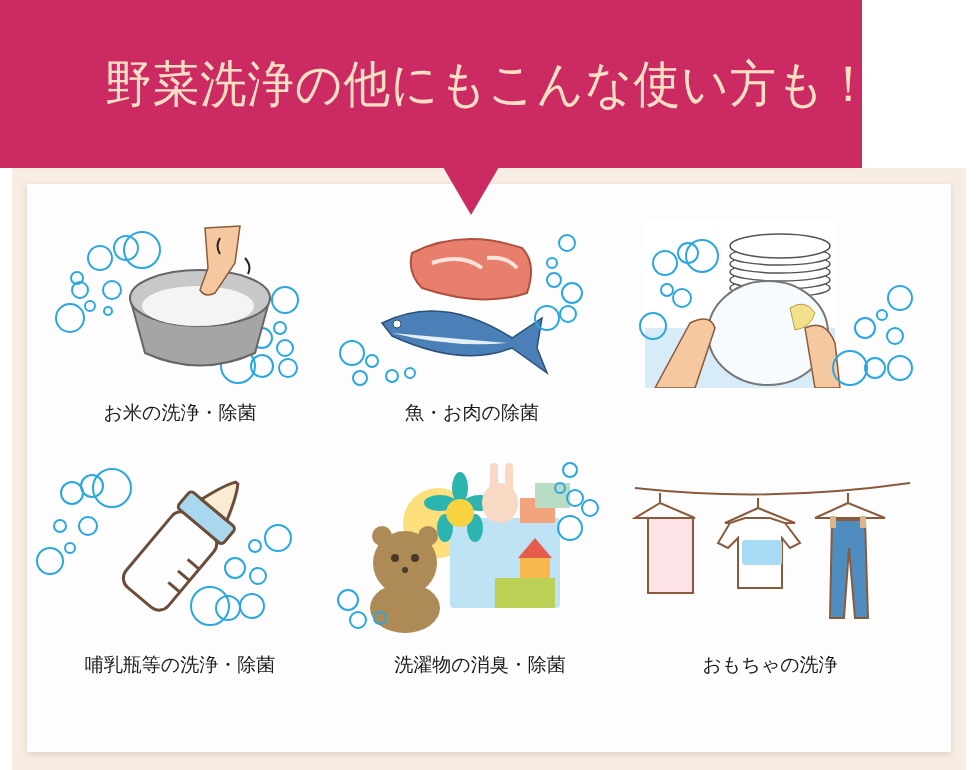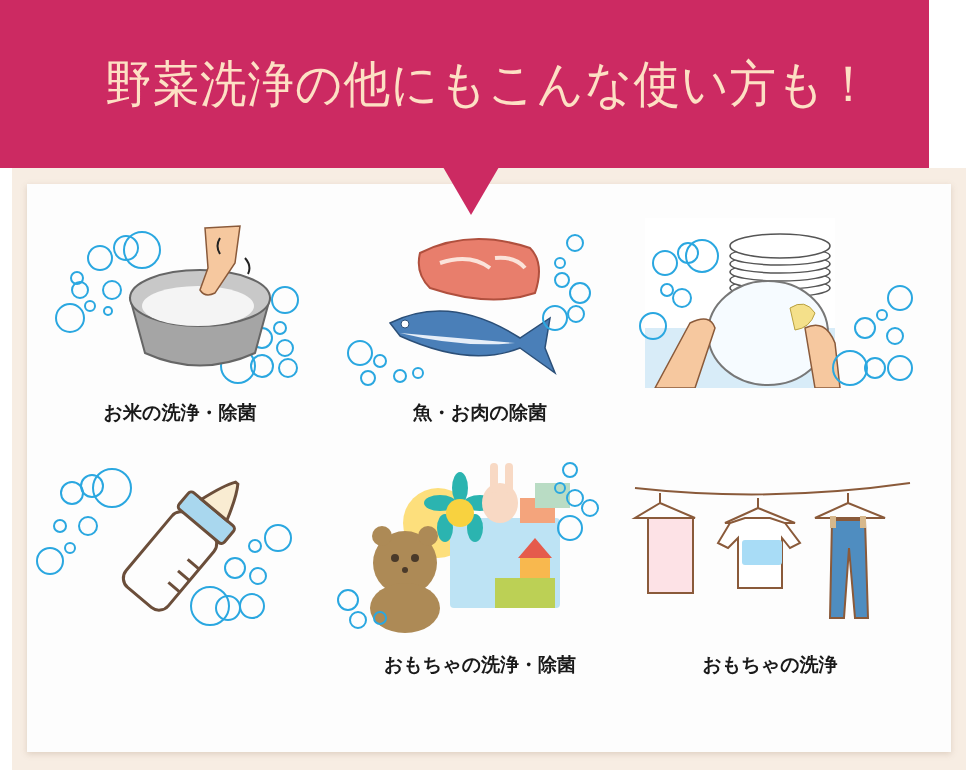--- a/index.html
+++ b/index.html
@@ -1,29 +1,29 @@
 <!DOCTYPE html>
 <html><head>
 <meta charset="utf-8">
 <style>
   html,body{margin:0;padding:0;}
   body{width:978px;height:770px;background:#ffffff;position:relative;overflow:hidden;
        font-family:"DejaVu Serif","Liberation Serif",serif;}
-  .banner{position:absolute;left:0;top:0;width:929px;height:168px;background:#cc2a62;}
+  .banner{position:absolute;left:0;top:0;width:862px;height:168px;background:#cc2a62;}
   .banner-title{position:absolute;left:0;top:52px;width:978px;text-align:center;
        color:#fde0c4;font-size:50px;letter-spacing:1px;line-height:64px;
        font-family:"DejaVu Serif","Liberation Serif",serif;transform:scaleX(0.93);}
   .frame{position:absolute;left:12px;top:168px;width:954px;height:602px;background:#f7ede3;}
   .card{position:absolute;left:27px;top:184px;width:924px;height:568px;background:#fdfdfd;
         box-shadow:0 2px 6px rgba(150,120,90,0.25);}
   .pointer{position:absolute;left:443px;top:167px;width:0;height:0;
         border-left:28px solid transparent;border-right:28px solid transparent;border-top:48px solid #cc2a62;}
   .item{position:absolute;width:300px;height:240px;}
   .illus{position:absolute;left:0;top:0;width:300px;height:190px;}
-  .caption{position:absolute;left:0;width:300px;text-align:center;font-size:19px;color:#1a1a1a;font-weight:bold;
+  .caption{position:absolute;left:0;width:300px;text-align:center;font-size:19px;color:#1a1a1a;font-weight:normal;
         font-family:"DejaVu Serif","Liberation Serif",serif;}
   svg{display:block;}
 </style>
 </head>
 <body>
 
 <div class="banner">
   <div class="banner-title">野菜洗浄の他にもこんな使い方も！</div>
 </div>
 
@@ -55,21 +55,21 @@
       <path d="M100 80 Q170 40 240 80 L225 135 Q170 160 115 135 Z" fill="#a5a5a5" stroke="#666" stroke-width="2"></path>
       <ellipse cx="170" cy="80" rx="70" ry="28" fill="#c8c8c8" stroke="#666" stroke-width="2"></ellipse>
       <ellipse cx="168" cy="88" rx="56" ry="20" fill="#f4f4f4"></ellipse>
       <path d="M175 10 L210 8 L205 45 L185 75 Q175 80 170 72 L178 50 Z" fill="#f6c89f" stroke="#8a5a3a" stroke-width="1.5"></path>
       <path d="M190 20 Q185 28 190 36 M215 40 Q222 48 218 56" stroke="#222" stroke-width="2" fill="none"></path>
     </svg>
   </div>
   <div class="caption" style="top:182px;">お米の洗浄・除菌</div>
 </div>
 
-<div class="item" style="left:330px;top:218px;">
+<div class="item" style="left:322px;top:218px;">
   <div class="illus">
     <svg width="300" height="170" viewBox="0 0 300 170">
       <path d="M90 35 Q140 10 200 30 Q215 45 205 75 Q160 90 100 70 Q85 55 90 35 Z" fill="#e87e6c" stroke="#b0503e" stroke-width="2"></path>
       <path d="M110 45 Q140 35 160 50 M165 40 Q185 38 195 50" stroke="#fbe3da" stroke-width="4" fill="none"></path>
       <path d="M60 105 Q120 75 190 120 L220 100 L215 130 L225 155 L190 130 Q140 150 70 118 Z" fill="#4a7fb8" stroke="#2b4f78" stroke-width="1.5"></path>
       <path d="M70 115 Q130 130 185 125" fill="#e6eef8" stroke="none"></path>
       <circle cx="75" cy="106" r="4" fill="#fff" stroke="#2b4f78"></circle>
       <g fill="none" stroke="#2aa7e0" stroke-width="2">
         <circle cx="245" cy="25" r="8"></circle>
           <circle cx="230" cy="45" r="5"></circle>
@@ -146,20 +146,21 @@
         <circle cx="248" cy="80" r="13"></circle>
           <circle cx="225" cy="88" r="6"></circle>
           <circle cx="205" cy="110" r="10"></circle>
         <circle cx="228" cy="118" r="8"></circle>
           <circle cx="180" cy="148" r="19"></circle>
           <circle cx="198" cy="150" r="12"></circle>
           <circle cx="222" cy="148" r="12"></circle>
       </g>
     </svg>
   </div>
+  <div class="caption" style="top:194px;">哺乳瓶等の洗浄・除菌</div>
 </div>
 
 <div class="item" style="left:330px;top:458px;">
   <div class="illus">
     <svg width="300" height="180" viewBox="0 0 300 180">
       <circle cx="108" cy="65" r="35" fill="#fddf7c"></circle>
       <rect x="120" y="60" width="110" height="90" rx="4" fill="#bde3f4"></rect>
       <g fill="#2bb4b0">
           <ellipse cx="130" cy="30" rx="8" ry="16"></ellipse>
           <ellipse cx="110" cy="45" rx="16" ry="8"></ellipse>
@@ -188,21 +189,21 @@
           <circle cx="230" cy="30" r="5"></circle>
           <circle cx="245" cy="40" r="8"></circle>
           <circle cx="260" cy="50" r="8"></circle>
         <circle cx="240" cy="70" r="12"></circle>
           <circle cx="18" cy="142" r="10"></circle>
           <circle cx="28" cy="162" r="8"></circle>
           <circle cx="50" cy="160" r="6"></circle>
       </g>
     </svg>
   </div>
-  <div class="caption" style="top:194px;">おもちゃの洗浄・除菌</div>
+  <div class="caption" style="top:194px;">洗濯物の消臭・除菌</div>
 </div>
 
 <div class="item" style="left:620px;top:458px;">
   <div class="illus">
     <svg width="300" height="180" viewBox="0 0 300 180">
       <path d="M15 30 Q150 45 290 25" stroke="#8a5a3a" stroke-width="2" fill="none"></path>
       <g stroke="#8a5a3a" stroke-width="2" fill="none">
         <path d="M40 35 L40 45 L15 60 L75 60 L40 45"></path>
         <path d="M138 40 L138 50 L105 65 L175 65 L138 50"></path>
         <path d="M228 35 L228 45 L195 60 L265 60 L228 45"></path>

